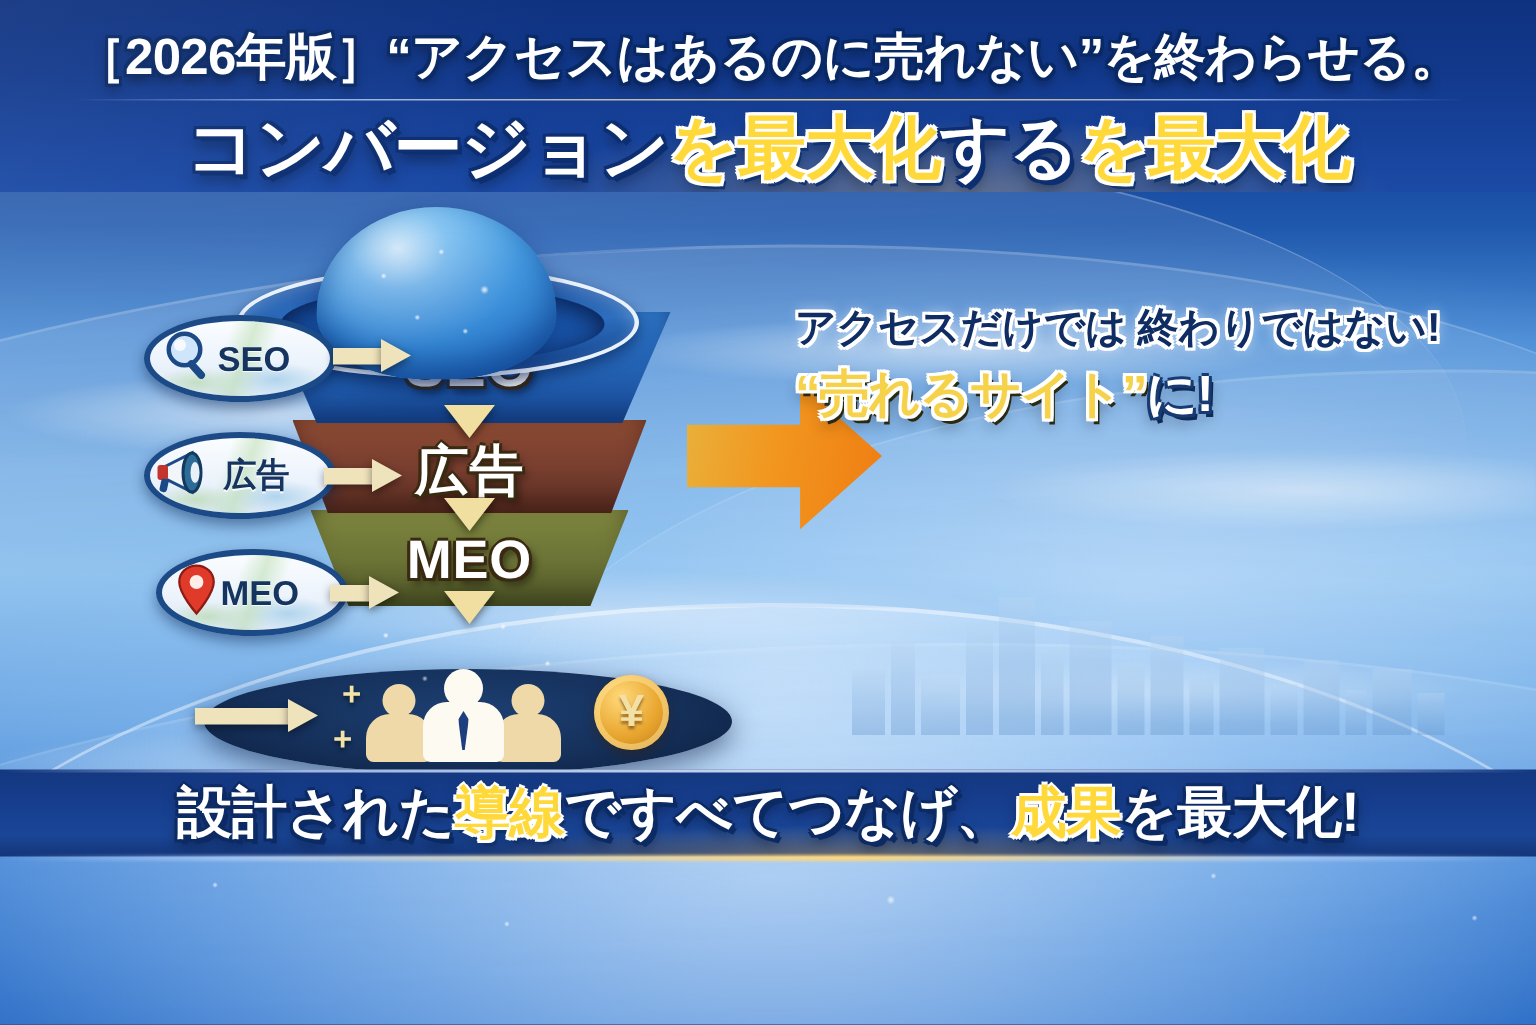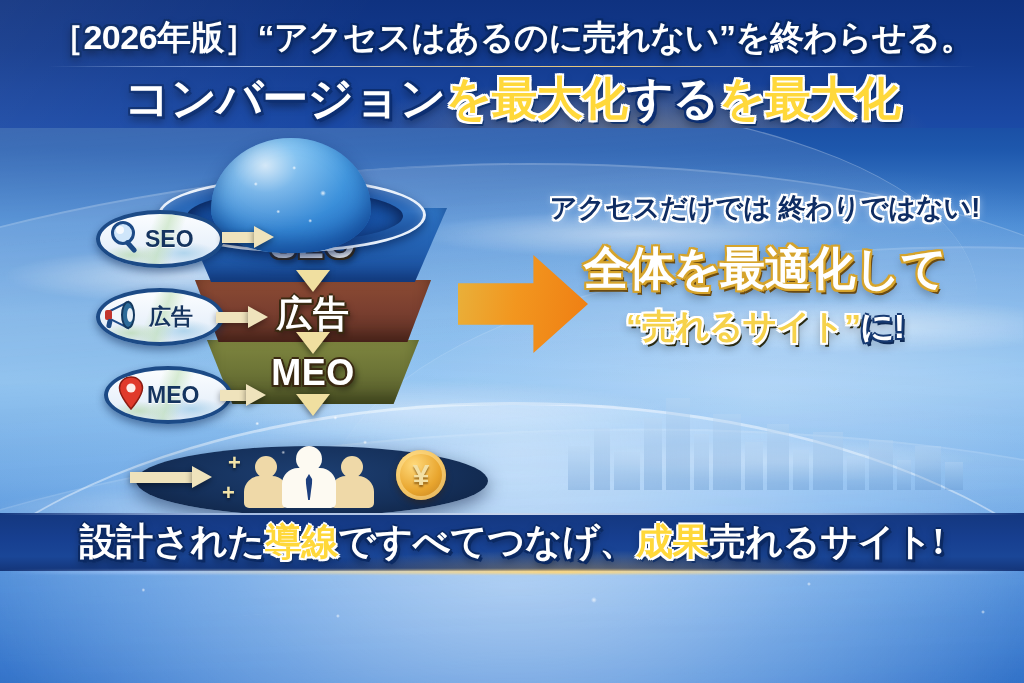--- a/index.html
+++ b/index.html
@@ -246,21 +246,21 @@
 
   
   .big-arrow {
     position:absolute; left:458px; top:252px; width:130px; height:104px;
     background:linear-gradient(100deg,#e8b23c 0%,#f2961f 45%,#ef7d12 100%);
     clip-path:polygon(0 30%,58% 30%,58% 3%,100% 50%,58% 97%,58% 70%,0 70%);
     filter:drop-shadow(0 0 3px #fdf3d8) drop-shadow(0 4px 8px rgba(0,0,0,.4));
   }
 
   
-  .right-copy { position:absolute; left:530px; top:190px; width:470px; text-align:center; }
+  .right-copy { position:absolute; left:530px; top:200px; width:470px; }
   .rc-line1 {
     font-size:27px; font-weight:bold; color:#0f2d63; white-space:nowrap;
     text-shadow:
       2px 0 0 #ffffff,-2px 0 0 #ffffff,0 2px 0 #ffffff,0 -2px 0 #ffffff,
       2px 2px 0 #ffffff,-2px 2px 0 #ffffff,2px -2px 0 #ffffff,-2px -2px 0 #ffffff,
       0 0 9px rgba(255,255,255,.95);
   }
   .rc-line2 { margin-top:12px; font-size:46px; font-weight:bold; letter-spacing:-1px; white-space:nowrap; }
   .rc-line3 { margin-top:4px;  font-size:34px; font-weight:bold; letter-spacing:-1px; white-space:nowrap; }
   .wg-txt { color:#ffffff;
@@ -288,21 +288,21 @@
     background:linear-gradient(90deg, rgba(255,255,255,0), rgba(205,226,255,.75) 20%, rgba(230,240,255,.85) 50%, rgba(205,226,255,.7) 80%, rgba(255,255,255,0));
   }
   .bottom-banner::after{
     content:""; position:absolute; left:0; right:0; bottom:-3px; height:4px;
     background:linear-gradient(90deg, rgba(255,255,255,0), rgba(190,215,255,.55) 15%, rgba(255,214,120,.95) 55%, rgba(190,215,255,.5) 85%, rgba(255,255,255,0));
     filter:blur(1px);
   }
   .bb-text { position:relative; font-size:37px; font-weight:bold; letter-spacing:-.5px; white-space:nowrap; }
   .bw-txt { color:#ffffff;
     text-shadow:2px 0 0 #0c2a63,-2px 0 0 #0c2a63,0 2px 0 #0c2a63,0 -2px 0 #0c2a63,
-                2px 2px 0 #0c2a63,-2px 2px 0 #0c2a63,3px 3px 0 #0c2a63, 0 4px 9px rgba(0,0,0,.55);font-family:Liberation Serif, serif; }
+                2px 2px 0 #0c2a63,-2px 2px 0 #0c2a63,3px 3px 0 #0c2a63, 0 4px 9px rgba(0,0,0,.55); }
   .bg2-txt { color:#ffd83a;
     text-shadow:2px 0 0 #ffffff,-2px 0 0 #ffffff,0 2px 0 #ffffff,0 -2px 0 #ffffff,
                 2px 2px 0 #ffffff,-2px 2px 0 #ffffff,3px 4px 0 #123169, 0 4px 9px rgba(0,0,0,.5); }
 
   .arrow-right-small {
     position:absolute; width:0; height:0;
     border-top:11px solid transparent; border-bottom:11px solid transparent;
     border-left:20px solid #efe3bc;
     filter:drop-shadow(0 2px 3px rgba(0,0,0,.45));
   }
@@ -446,23 +446,20 @@
   <div class="arrow-shaft" style="left:216px; top:312px; width:34px;"></div>
   <div class="arrow-right-small" style="left:248px; top:306px;"></div>
 
   <div class="arrow-shaft" style="left:220px; top:390px; width:28px;"></div>
   <div class="arrow-right-small" style="left:246px; top:384px;"></div>
 
   <div class="big-arrow"></div>
 
   <div class="right-copy">
     <div class="rc-line1">アクセスだけでは 終わりではない!</div>
-    <div class="rc-line2">
-      <span class="wg-txt">全体を最適化して</span>
-    </div>
     <div class="rc-line3"><span class="gw-txt">“売れるサイト”</span><span class="w2-txt">に!</span></div>
   </div>
 
   <div class="bottom-banner">
-    <div class="bb-text"><span class="bw-txt">設計</span><span class="bw-txt">された</span><span class="bg2-txt">導線</span><span class="bw-txt">ですべてつなげ、</span><span class="bg2-txt">成果</span><span class="bw-txt">売れるサイト!</span></div>
+    <div class="bb-text"><span class="bw-txt">設計</span><span class="bw-txt">された</span><span class="bg2-txt">導線</span><span class="bw-txt">ですべてつなげ、</span><span class="bg2-txt">成果</span><span class="bw-txt">を最大化!</span></div>
   </div>
 
 </div>
 
 </body></html>

